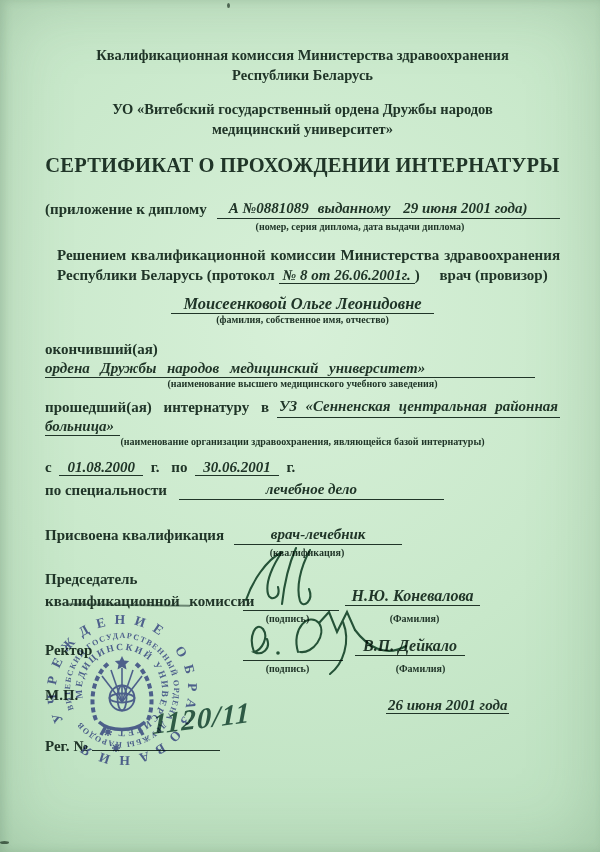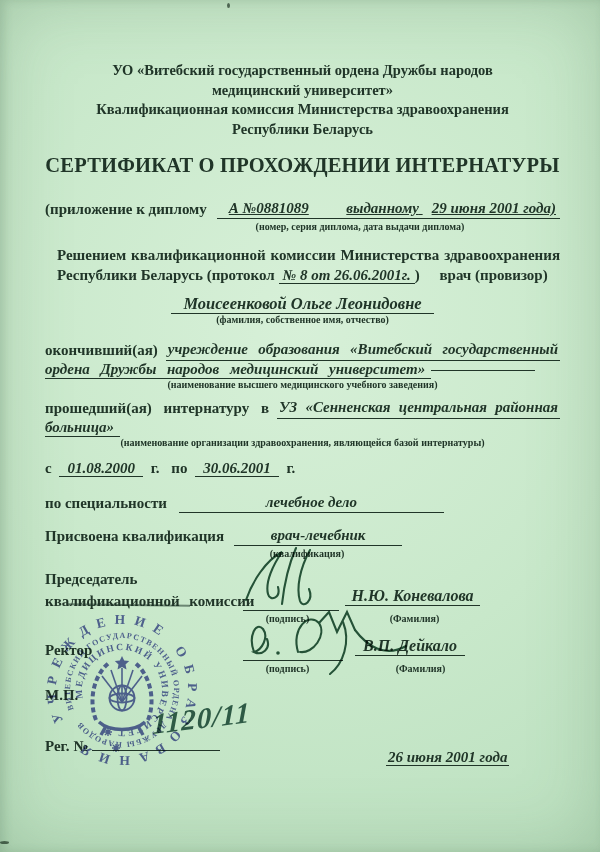--- a/index.html
+++ b/index.html
@@ -16,42 +16,42 @@
   .flow{padding:46px 40px 0 45px; font-size:15px; line-height:20px;}
   .center{text-align:center;}
   .hdr{font-size:14.5px; line-height:19.5px;}
   .uo{margin-top:15px;}
   .title{margin-top:15px; font-size:20.5px; line-height:23px; letter-spacing:.2px;}
   .row{display:flex; align-items:flex-end;}
   .fill{border-bottom:1.6px solid var(--ink);}
   .it{font-style:italic;}
   .cap{font-size:10px; line-height:12px;}
   .diploma{margin-top:21px;}
-  .diploma .fill{flex:1; margin-left:10px; display:flex; justify-content:space-between; padding:0 4px 0 12px;text-decoration:underline;}
+  .diploma .fill{flex:1; margin-left:10px; display:flex; padding:0 4px 0 12px;}
   .dip-right span{margin-left:9px;}
   .diploma-cap{margin-left:170px; width:290px; text-align:center; margin-top:2px;}
   .decision{margin-top:13px; line-height:19.5px;margin-left:12px;}
   .dec1{text-align:justify; text-align-last:justify;}
   .dec2 .gap{margin-left:16px;}
   .name-row{margin-top:9px; font-size:16.5px;}
   .name-row .fill{padding:0 12px;}
   .edu{margin-top:13px; line-height:21px;}
   .just{flex:1; margin-left:8px; text-align:justify; text-align-last:justify; padding:0 2px;}
-  .l2{line-height:17px;align-items:center;}
+  .l2{line-height:17px;}
   .ws{word-spacing:7px; padding-right:6px;}
   .rest{flex:1; margin-right:25px;}
   .intern{margin-top:6px; line-height:21px;}
   .intern .lbl{word-spacing:8px;}
   .period{margin-top:9px; line-height:20px;}
   .period .fill{padding:0 8px; margin:0 4px;}
   .period .to{margin-left:8px;}
-  .spec{margin-top:14px;align-items:flex-end;}
+  .spec{margin-top:2px;align-items:flex-end;}
   .spec .fill{width:265px; margin-left:12px; text-align:center;}
   .spec-cap{margin-left:132px; width:265px; text-align:center; margin-top:2px;}
-  .qual{margin-top:12px;}
+  .qual{margin-top:24px;}
   .qual .fill{width:168px; margin-left:10px; text-align:center;}
   .qual-cap{margin-left:178px; width:168px; text-align:center; margin-top:2px;}
   .abs{position:absolute; font-size:15px; line-height:18px;}
   .blank{border-bottom:1.6px solid var(--ink);}
   .sig-name{font-size:16px; text-align:center; border-bottom:1.6px solid var(--ink);}
   .capx{position:absolute; font-size:10px; text-align:center;}
   .pen-text{color:var(--pen); font-style:italic;}
   .regnum{font-size:29px; transform:rotate(-7deg) skewX(-8deg); letter-spacing:1px;}
   .stamp{position:absolute; left:36px; top:604px; color:var(--stamp); mix-blend-mode:multiply; opacity:.88;}
   .sig{position:absolute; color:var(--pen); mix-blend-mode:multiply;}
@@ -59,28 +59,28 @@
           background:rgba(30,52,40,.55); transform:rotate(.8deg);}
   .speck{position:absolute; background:rgba(20,40,25,.65); border-radius:50%;}
   .date-line{border-bottom:1.6px solid var(--ink); padding:0 2px;}
 </style>
 </head>
 <body>
 
 <div class="page">
   <div class="flow">
 
+    <div class="hdr center">
+      <div>Квалификационная комиссия Министерства здравоохранения</div>
+      <div>Республики Беларусь</div>
+    </div>
+
     <div class="hdr center uo">
       <div>УО «Витебский государственный ордена Дружбы народов</div>
       <div>медицинский университет»</div>
-    </div>
-
-    <div class="hdr center">
-      <div>Квалификационная комиссия Министерства здравоохранения</div>
-      <div>Республики Беларусь</div>
     </div>
 
     <div class="title center">СЕРТИФИКАТ О ПРОХОЖДЕНИИ ИНТЕРНАТУРЫ</div>
 
     <div class="row diploma">
       <span>(приложение к диплому</span>
       <span class="fill it">
         <span>А №0881089</span>
         <span class="dip-right">
           <span>выданному</span>
@@ -100,21 +100,20 @@
     </div>
 
     <div class="name-row center">
       <span class="fill it">Моисеенковой Ольге Леонидовне</span>
     </div>
     <div class="cap center">(фамилия, собственное имя, отчество)</div>
 
     <div class="edu">
       <div class="row">
         <span>окончивший(ая)</span>
-        <span class="fill it just">учреждение образования «Витебский государственный</span>
       </div>
       <div class="row l2">
         <span class="fill it ws">ордена Дружбы народов медицинский университет»</span>
         <span class="fill rest"></span>
       </div>
       <div class="cap center">(наименование высшего медицинского учебного заведения)</div>
     </div>
 
     <div class="intern">
       <div class="row">
@@ -161,21 +160,21 @@
   <div class="capx" style="left:250px; top:663px; width:75px;">(подпись)</div>
   <div class="capx" style="left:368px; top:663px; width:105px;">(Фамилия)</div>
 
   <div class="abs" style="left:45px; top:686px;">М.П.</div>
 
   <div class="abs" style="left:45px; top:737px;">
     <span>Рег. №</span>
     <span class="blank" style="display:inline-block; width:128px; height:13px;"></span>
   </div>
   <div class="abs pen-text regnum" style="left:152px; top:709px;">1120/11</div>
-  <div class="abs it" style="left:386px; top:748px;">
+  <div class="abs it" style="left:386px; top:696px;">
     <span class="date-line">26 июня 2001 года</span>
   </div>
 
   <svg class="sig" style="left:236px; top:544px;" width="110" height="66" viewBox="0 0 110 66">
     <g fill="none" stroke="currentColor" stroke-width="2.1" stroke-linecap="round">
       <path d="M 10,56 C 16,38 30,16 46,8 C 37,21 29,38 32,50 C 34,58 45,54 42,43"></path>
       <path d="M 60,4 C 52,22 48,42 46,60"></path>
       <path d="M 74,6 C 64,24 60,44 64,57 C 67,65 78,57 73,45"></path>
     </g>
   </svg>

